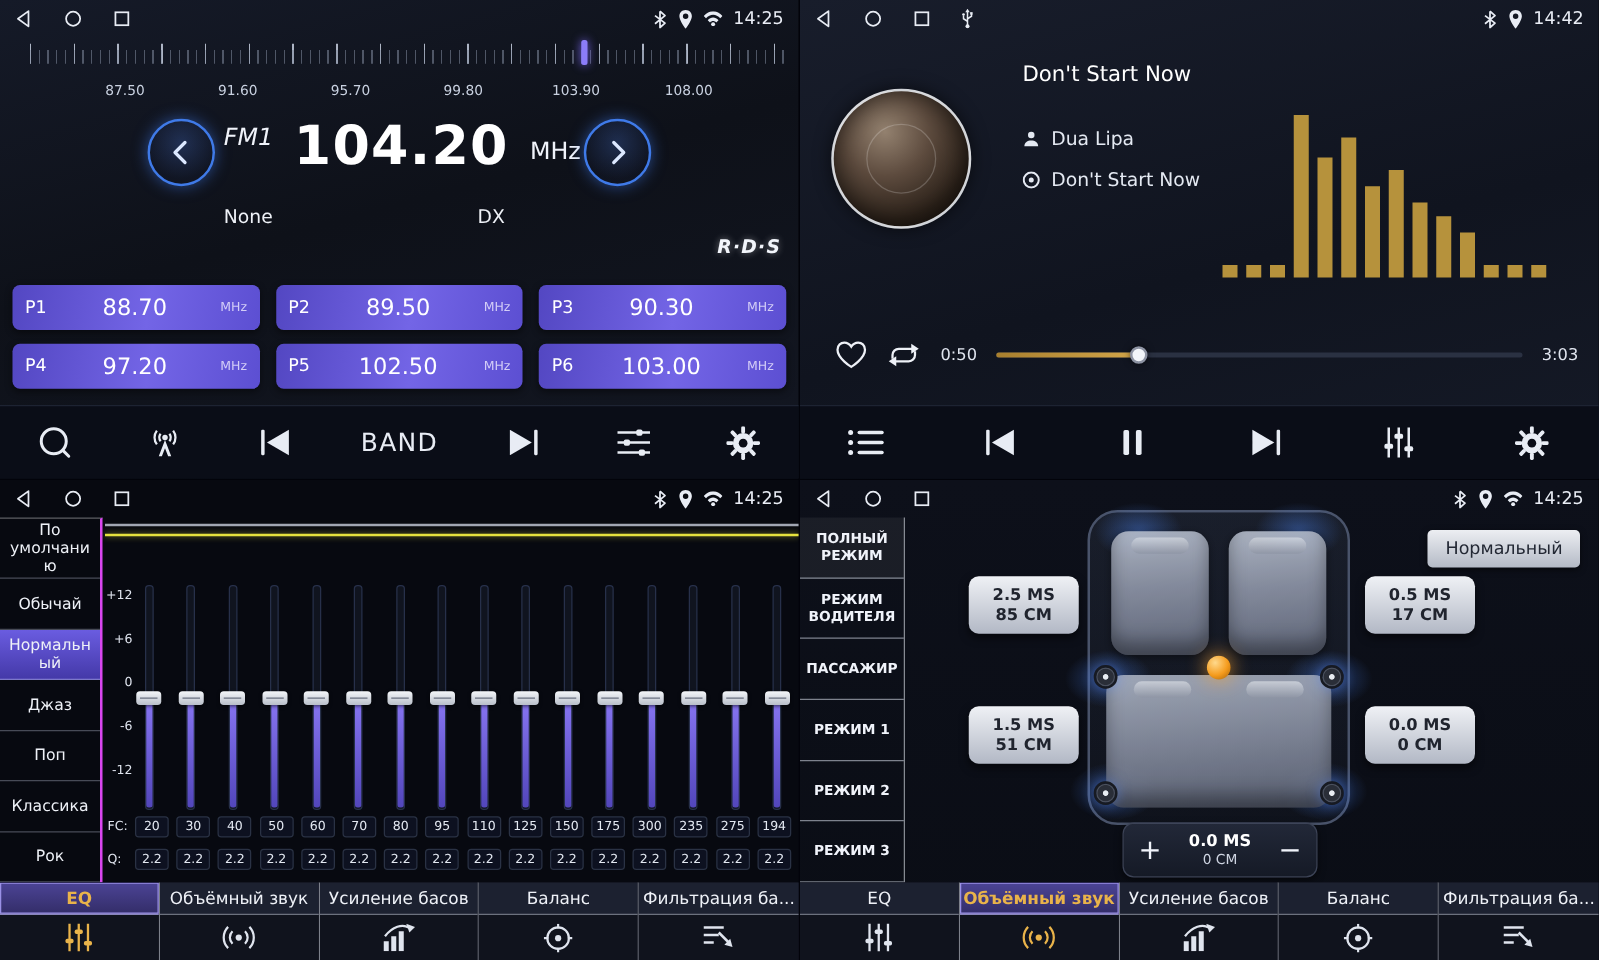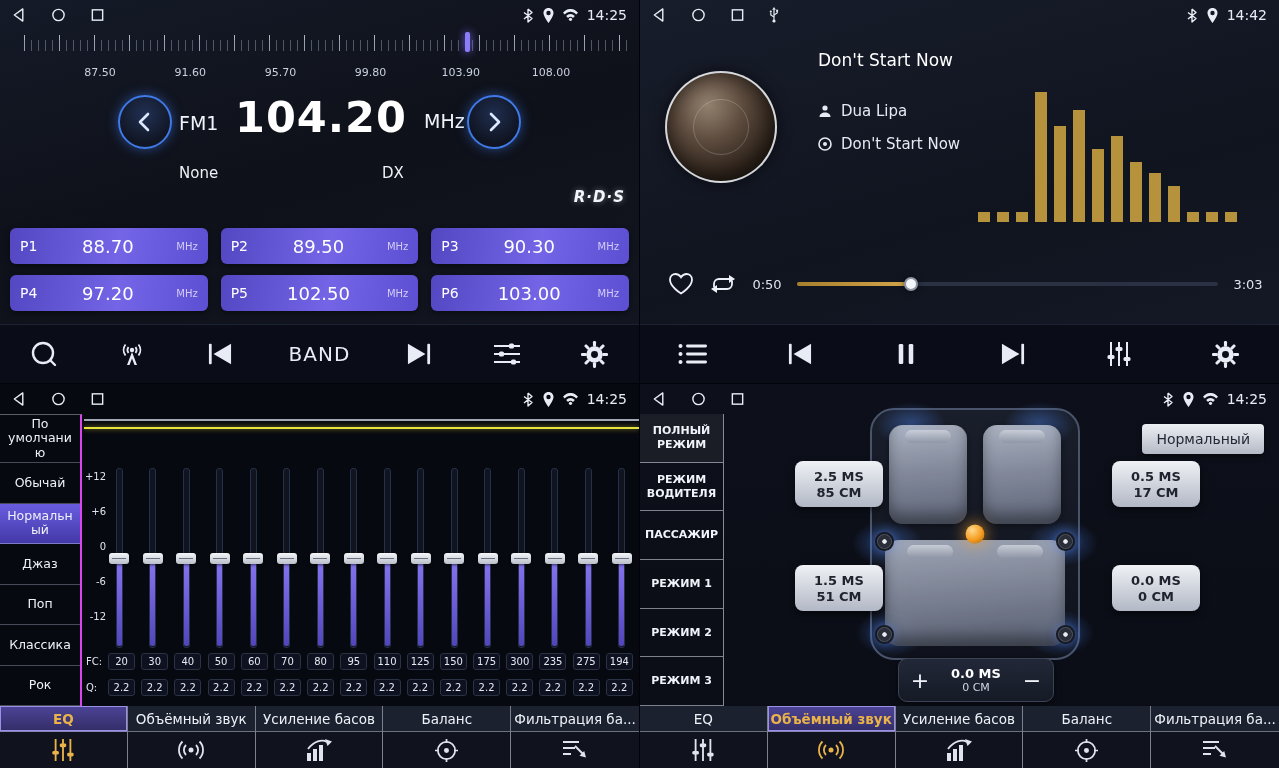--- a/index.html
+++ b/index.html
@@ -23,21 +23,21 @@
 .freq-scale{position:absolute;left:24px;right:8px;top:33px;height:48px;cursor:pointer;}
 .ticks-big{position:absolute;left:0;right:0;top:2px;height:16px;background:repeating-linear-gradient(90deg,rgba(190,198,214,.9) 0 1px,transparent 1px 35px);}
 .ticks-small{position:absolute;left:0;right:0;top:7px;height:11px;background:repeating-linear-gradient(90deg,rgba(130,140,160,.55) 0 1px,transparent 1px 7px);}
 .scale-labels{position:absolute;left:76px;right:80px;bottom:0;height:15px;}
 .scale-label{position:absolute;transform:translateX(-50%);font-size:11px;color:#c9d1e0;white-space:nowrap;}
 .pointer-lane{position:absolute;left:76px;right:80px;top:0;height:20px;}
 .scale-pointer{position:absolute;top:-1px;width:5px;height:20px;margin-left:-2px;border-radius:2px;background:#8b7cf8;box-shadow:0 0 8px #7a68f0;}
 .tune-btn{position:absolute;top:95px;width:54px;height:54px;border-radius:50%;border:2px solid #3f7ae8;background:radial-gradient(circle at 50% 35%,rgba(80,130,240,.25),rgba(20,30,60,.2) 70%);box-shadow:0 0 12px rgba(62,120,235,.55);display:flex;align-items:center;justify-content:center;color:#dce8ff;cursor:pointer;}
 .tune-down{left:118px;}
 .tune-up{left:467px;}
-.band-label{position:absolute;left:179px;top:112px;font-size:19px;color:#f0f3fa;}
+.band-label{position:absolute;left:179px;top:99px;font-size:19px;color:#f0f3fa;font-style:italic;}
 .freq-display{position:absolute;left:234px;top:92px;width:174px;text-align:center;font-size:43px;font-weight:bold;color:#fff;letter-spacing:1px;}
 .freq-unit{position:absolute;left:424px;top:110px;font-size:19px;color:#f0f3fa;}
 .mode-none{position:absolute;left:179px;top:164px;font-size:15px;}
 .mode-dx{position:absolute;left:382px;top:164px;font-size:15px;}
 .rds-badge{position:absolute;right:14px;top:188px;font-size:15px;font-weight:bold;font-style:italic;letter-spacing:1px;color:#f2f5fb;text-shadow:0 0 6px rgba(255,255,255,.4);}
 .presets{position:absolute;left:10px;right:10px;top:228px;display:grid;grid-template-columns:repeat(3,1fr);gap:11px 13px;}
 .preset{height:36px;border:none;border-radius:6px;background:linear-gradient(100deg,#5347c2 0%,#7365e6 55%,#5c4fd2 100%);display:flex;align-items:center;padding:0 10px;color:#fff;cursor:pointer;box-shadow:0 2px 6px rgba(0,0,0,.45);font-family:inherit;}
 .p-id{font-size:14px;width:26px;text-align:left;}
 .p-freq{flex:1;text-align:center;font-size:18px;}
 .p-unit{font-size:10px;color:#d3cdf7;width:28px;text-align:right;}
@@ -113,21 +113,21 @@
 .bench{position:absolute;left:13px;right:13px;top:130px;height:106px;border-radius:14px;background:linear-gradient(175deg,#aab2c2 0%,#848b9d 50%,#5d6476 100%);box-shadow:inset 0 -10px 14px rgba(0,0,0,.35);opacity:.92;}
 .bench::before,.bench::after{content:"";position:absolute;top:5px;height:13px;width:26%;border-radius:7px;background:linear-gradient(180deg,#d6dbe4,#9aa1b1);}
 .bench::before{left:12%;}
 .bench::after{right:12%;}
 .spk{position:absolute;width:19px;height:19px;border-radius:50%;background:radial-gradient(circle,#e8ecf2 0 18%,#2a2e38 24% 58%,#4a505e 64% 100%);border:2px solid #171a22;box-shadow:0 0 10px rgba(90,140,255,.5);}
 .spk-fl{left:3px;top:122px;}
 .spk-fr{right:3px;top:122px;}
 .spk-rl{left:3px;bottom:14px;}
 .spk-rr{right:3px;bottom:14px;}
 .center-dot{position:absolute;left:50%;top:50%;width:19px;height:19px;transform:translate(-50%,-50%);border-radius:50%;background:radial-gradient(circle at 35% 30%,#ffd98c,#f59c1e 55%,#a86206);box-shadow:0 0 16px rgba(255,165,45,.85);cursor:pointer;}
-.delay-chip{position:absolute;width:88px;height:46px;border-radius:8px;background:linear-gradient(180deg,#eff1f5,#b2b8c5);color:#20242e;display:flex;flex-direction:column;align-items:center;justify-content:center;gap:1px;font-size:13px;font-weight:bold;box-shadow:0 3px 7px rgba(0,0,0,.55);cursor:pointer;margin-left:20px;}
+.delay-chip{position:absolute;width:88px;height:46px;border-radius:8px;background:linear-gradient(180deg,#eff1f5,#b2b8c5);color:#20242e;display:flex;flex-direction:column;align-items:center;justify-content:center;gap:1px;font-size:13px;font-weight:bold;box-shadow:0 3px 7px rgba(0,0,0,.55);cursor:pointer;}
 .dc-fl{left:135px;top:77px;}
 .dc-fr{left:452px;top:77px;}
 .dc-rl{left:135px;top:181px;}
 .dc-rr{left:452px;top:181px;}
 .delay-adjuster{position:absolute;left:258px;top:274px;width:156px;height:44px;border-radius:9px;background:linear-gradient(180deg,#222838,#151a26);border:1px solid #3c4356;display:flex;align-items:center;box-shadow:0 2px 6px rgba(0,0,0,.5);}
 .adj-btn{width:42px;height:100%;background:none;border:none;color:#f0f3fa;font-size:22px;cursor:pointer;display:flex;align-items:center;justify-content:center;font-family:inherit;}
 .adj-val{flex:1;display:flex;flex-direction:column;align-items:center;justify-content:center;line-height:1.2;}
 .adj-ms{font-size:13px;font-weight:bold;color:#fff;}
 .adj-cm{font-size:11px;color:#cfd5e2;}
 </style>

